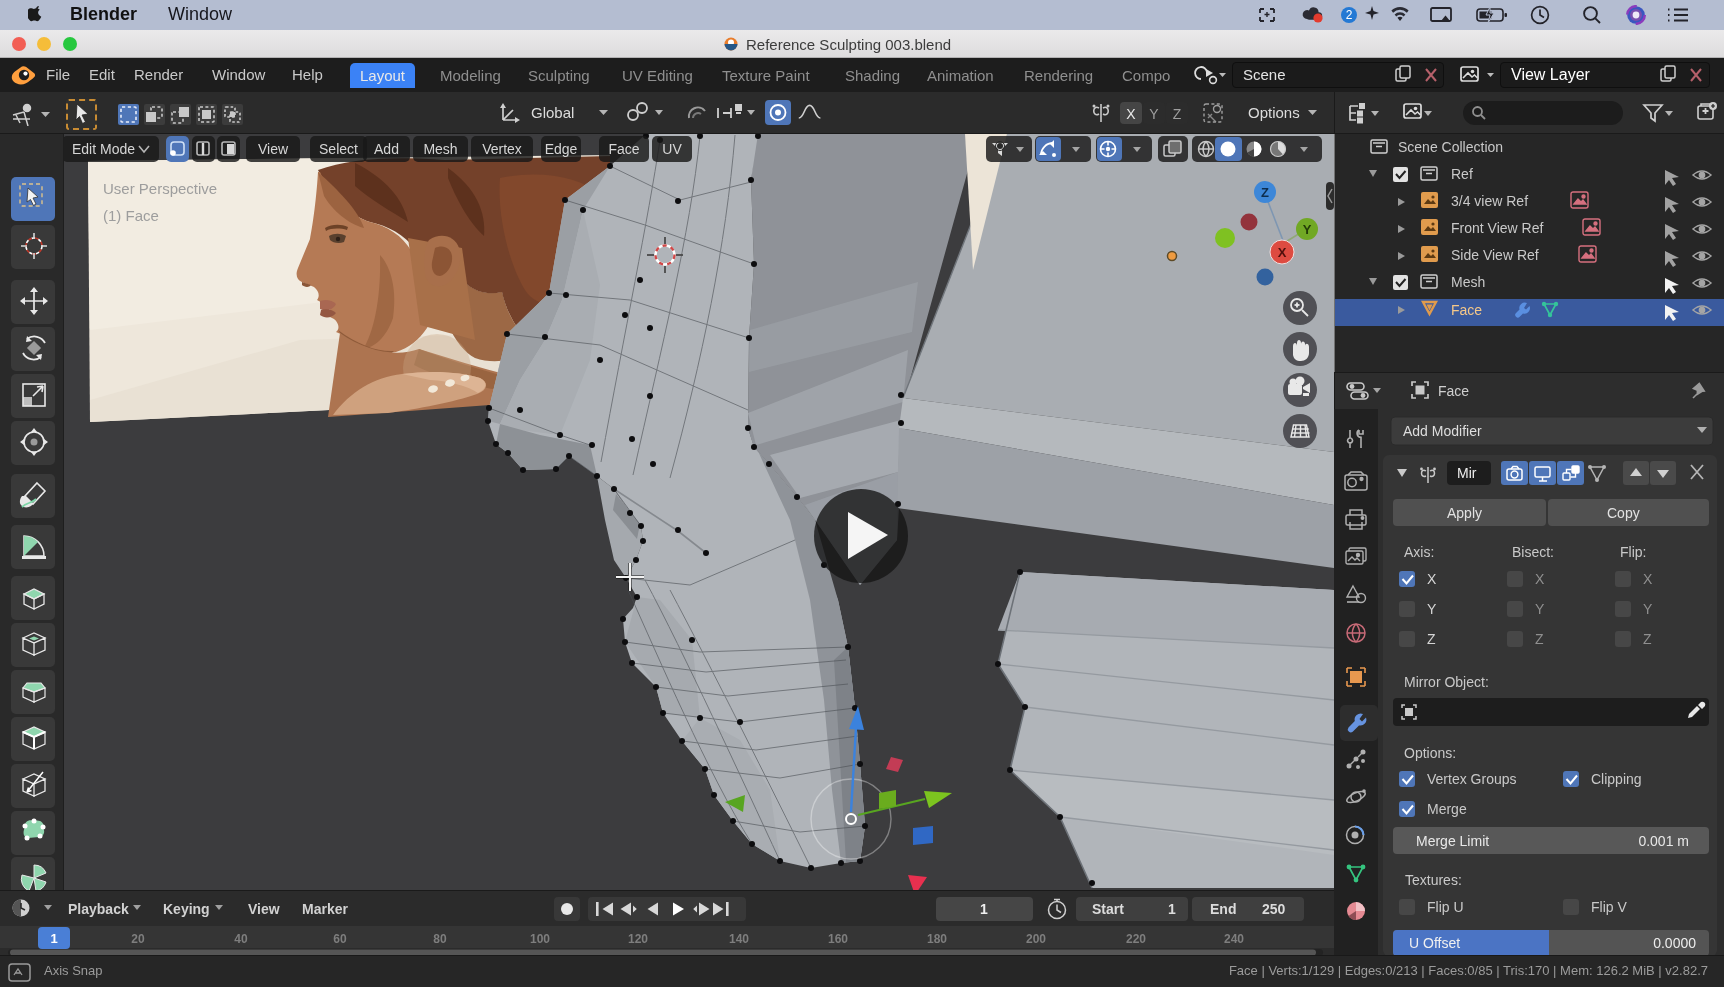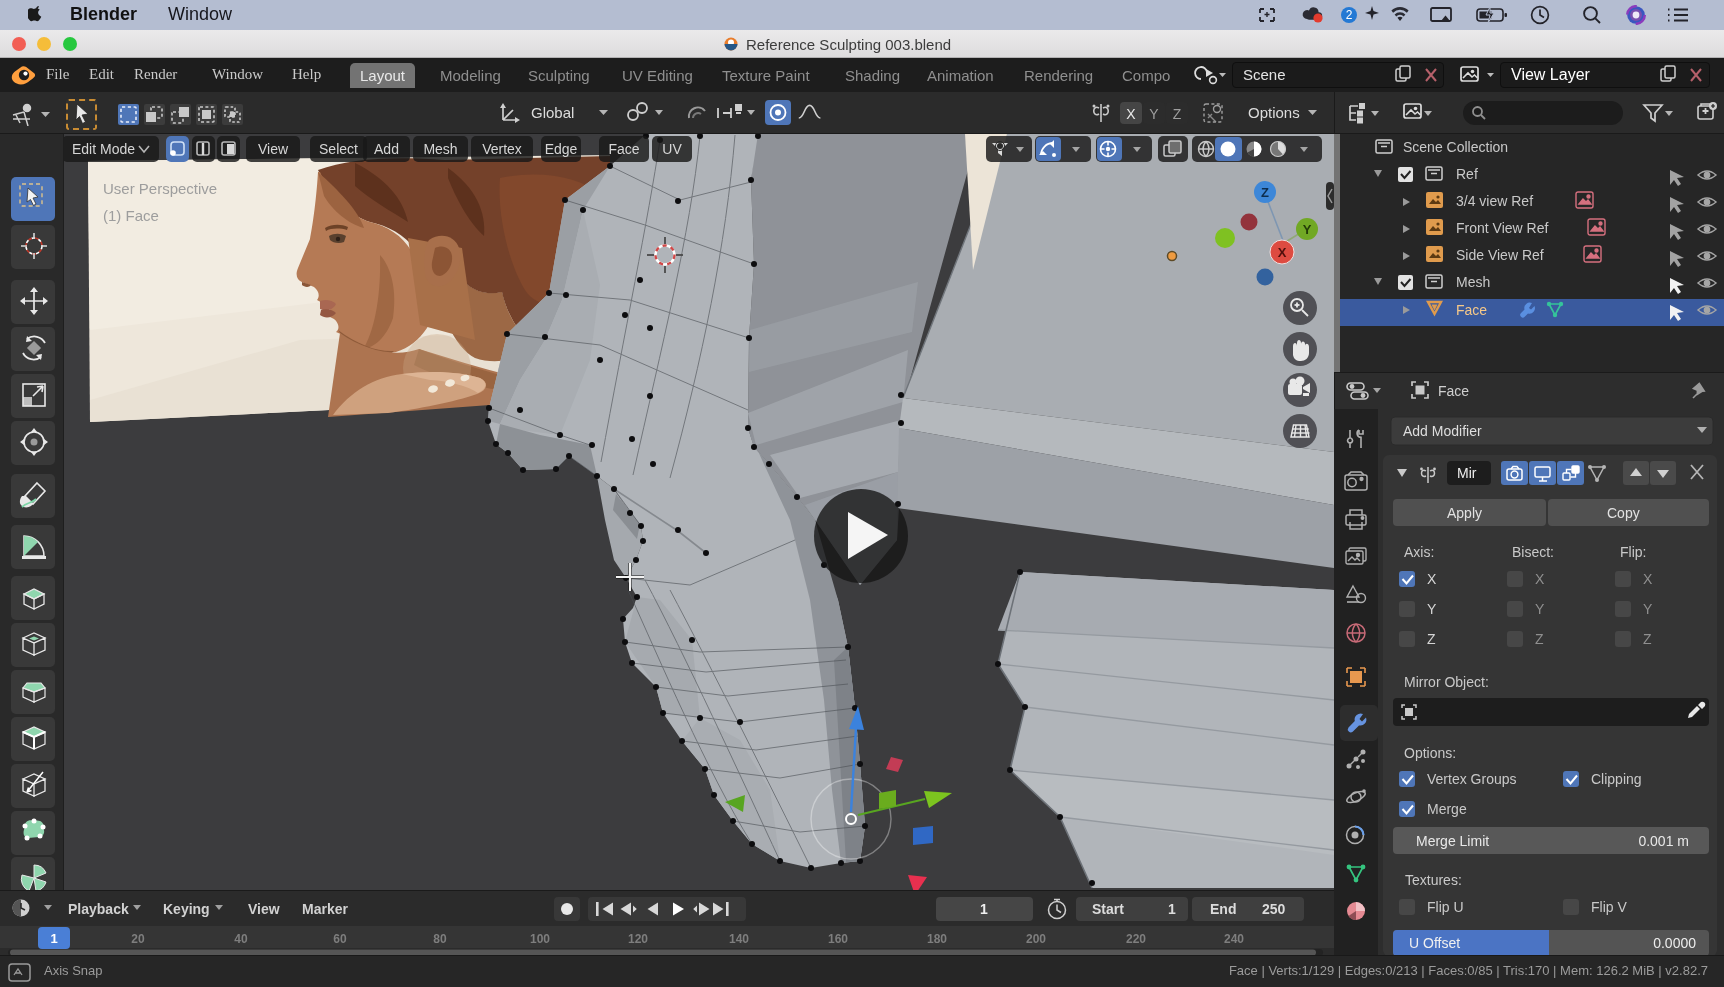--- a/index.html
+++ b/index.html
@@ -7,35 +7,35 @@
   body { font-family:"Liberation Sans", sans-serif; position:relative; }
   .abs { position:absolute; }
   
   #menubar { left:0; top:0; width:1724px; height:30px; background:#b4bdd1; color:#15151a; }
   #menubar .mi { position:absolute; top:4px; font-size:17px; }
   
   #titlebar { left:0; top:30px; width:1724px; height:28px; background:linear-gradient(#ebeaeb,#dddcdd); border-bottom:1px solid #b3b2b3; }
   .tl { position:absolute; top:37px; width:14px; height:14px; border-radius:50%; }
   
   #topbar { left:0; top:58px; width:1724px; height:34px; background:#1d1d1d; color:#b5b5b5; }
-  #topbar .m { position:absolute; top:8px; font-size:15px; color:#cacaca;font-family:Liberation Serif, serif; }
+  #topbar .m { position:absolute; top:8px; font-size:15px; color:#cacaca; }
   .tab { position:absolute; top:5px; height:25px; line-height:25px; font-size:15px; color:#8f8f8f; padding:0 10px; border-radius:5px 5px 0 0; }
-  .tab.on { background:#737373; color:#e8e8e8; }
+  .tab.on { background:#3b82f6; color:#e8e8e8; }
   
   #toolhdr { left:0; top:92px; width:1334px; height:42px; background:#2b2b2b; border-bottom:1px solid #1a1a1a; }
   #outlhdr { left:1334px; top:92px; width:390px; height:42px; background:#2b2b2b; border-bottom:1px solid #1a1a1a; border-left:1px solid #1a1a1a;}
   
   #toolbar { left:0; top:134px; width:64px; height:756px; background:#292929; border-right:1px solid #1e1e1e; }
   .tbtn { position:absolute; left:11px; width:44px; height:44px; background:#393939; border-radius:5px; }
   
   #viewport { left:64px; top:134px; width:1270px; height:756px; background:#3c3c3e; }
   
   .pill { position:absolute; background:rgba(24,24,24,0.82); color:#d6d6d6; font-size:14px; border-radius:5px; height:26px; line-height:26px; text-align:center; }
   
-  #outliner { left:1334px; top:134px; width:390px; height:238px; background:#262626; border-left:6px solid #737373; color:#d946ef; font-size:14px; }
+  #outliner { left:1334px; top:134px; width:390px; height:238px; background:#262626; border-left:1px solid #737373; color:#d946ef; font-size:14px; }
   #props { left:1334px; top:372px; width:390px; height:583px; background:#2d2d2d; border-left:1px solid #1a1a1a; border-top:1px solid #1a1a1a; color:#c0c0c0; }
   #ptabs { left:1334px; top:409px; width:44px; height:546px; background:#212121; }
   
   #timeline { left:0; top:890px; width:1334px; height:65px; background:#2a2a2a; border-top:1px solid #1a1a1a;font-weight:bold; }
   
   #status { left:0; top:955px; width:1724px; height:32px; background:#262626; border-top:1px solid #191919; color:#9b9b9b; font-size:13px; }
 </style>
 </head>
 <body>
   <div id="menubar" class="abs">

